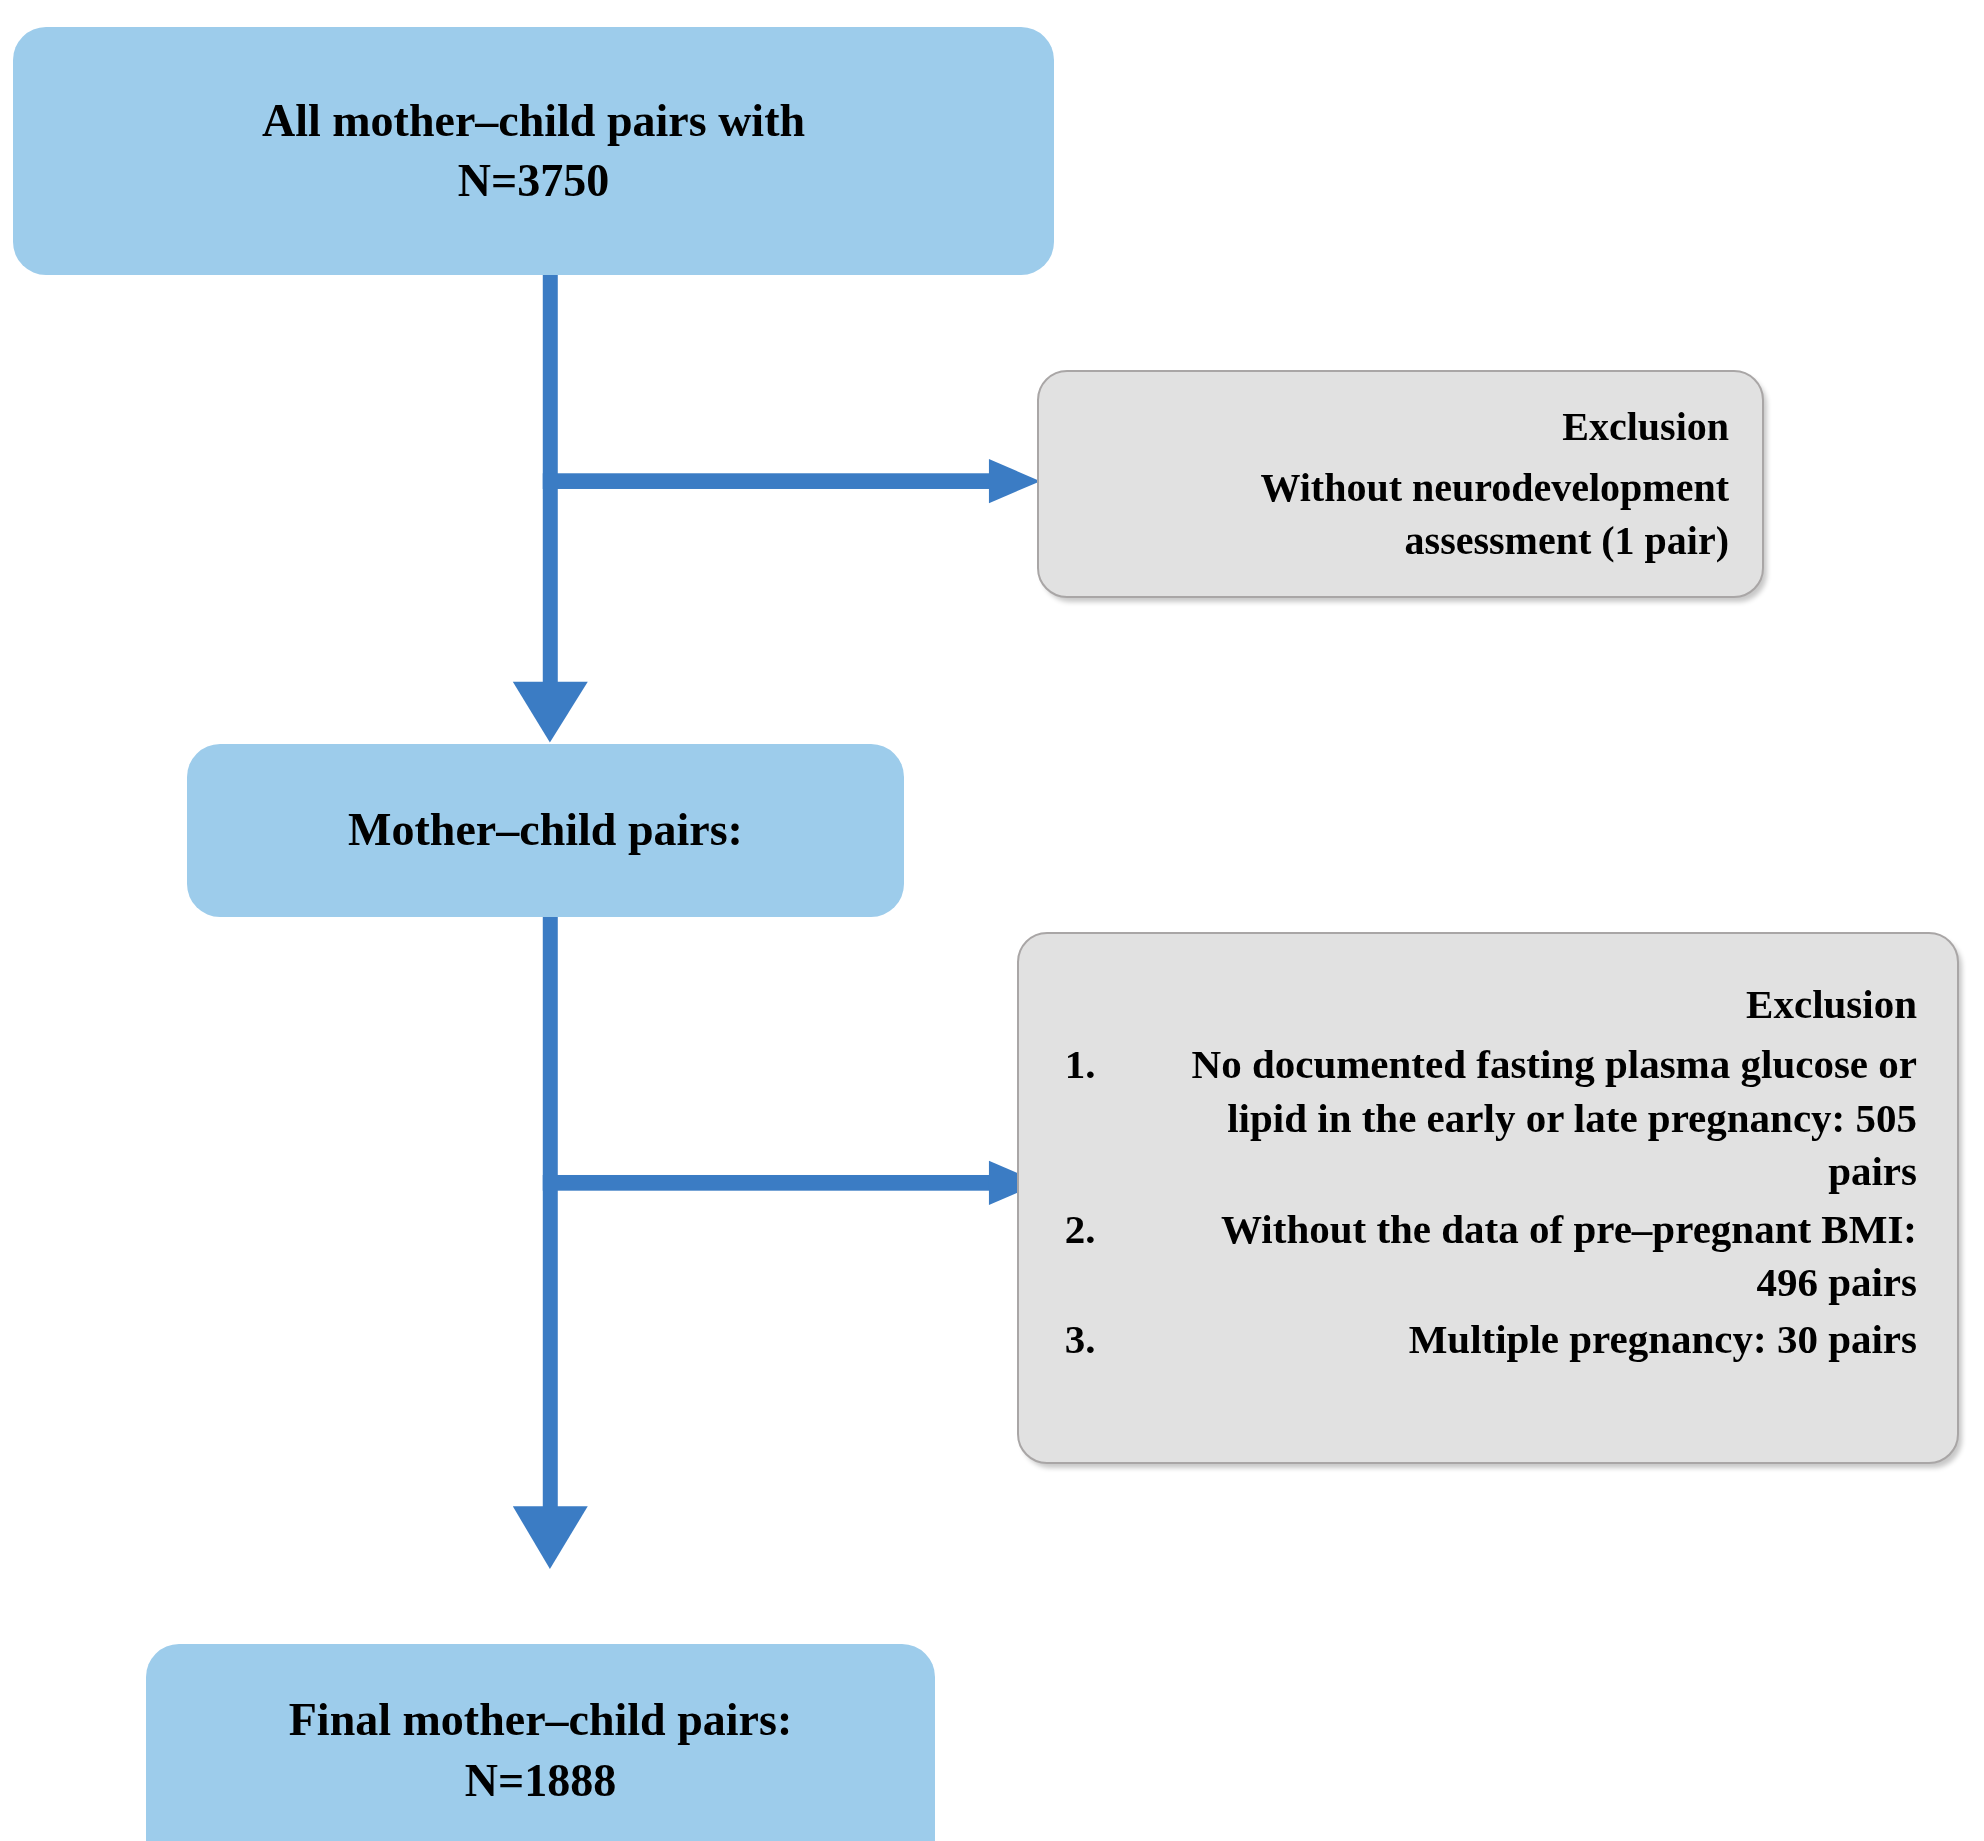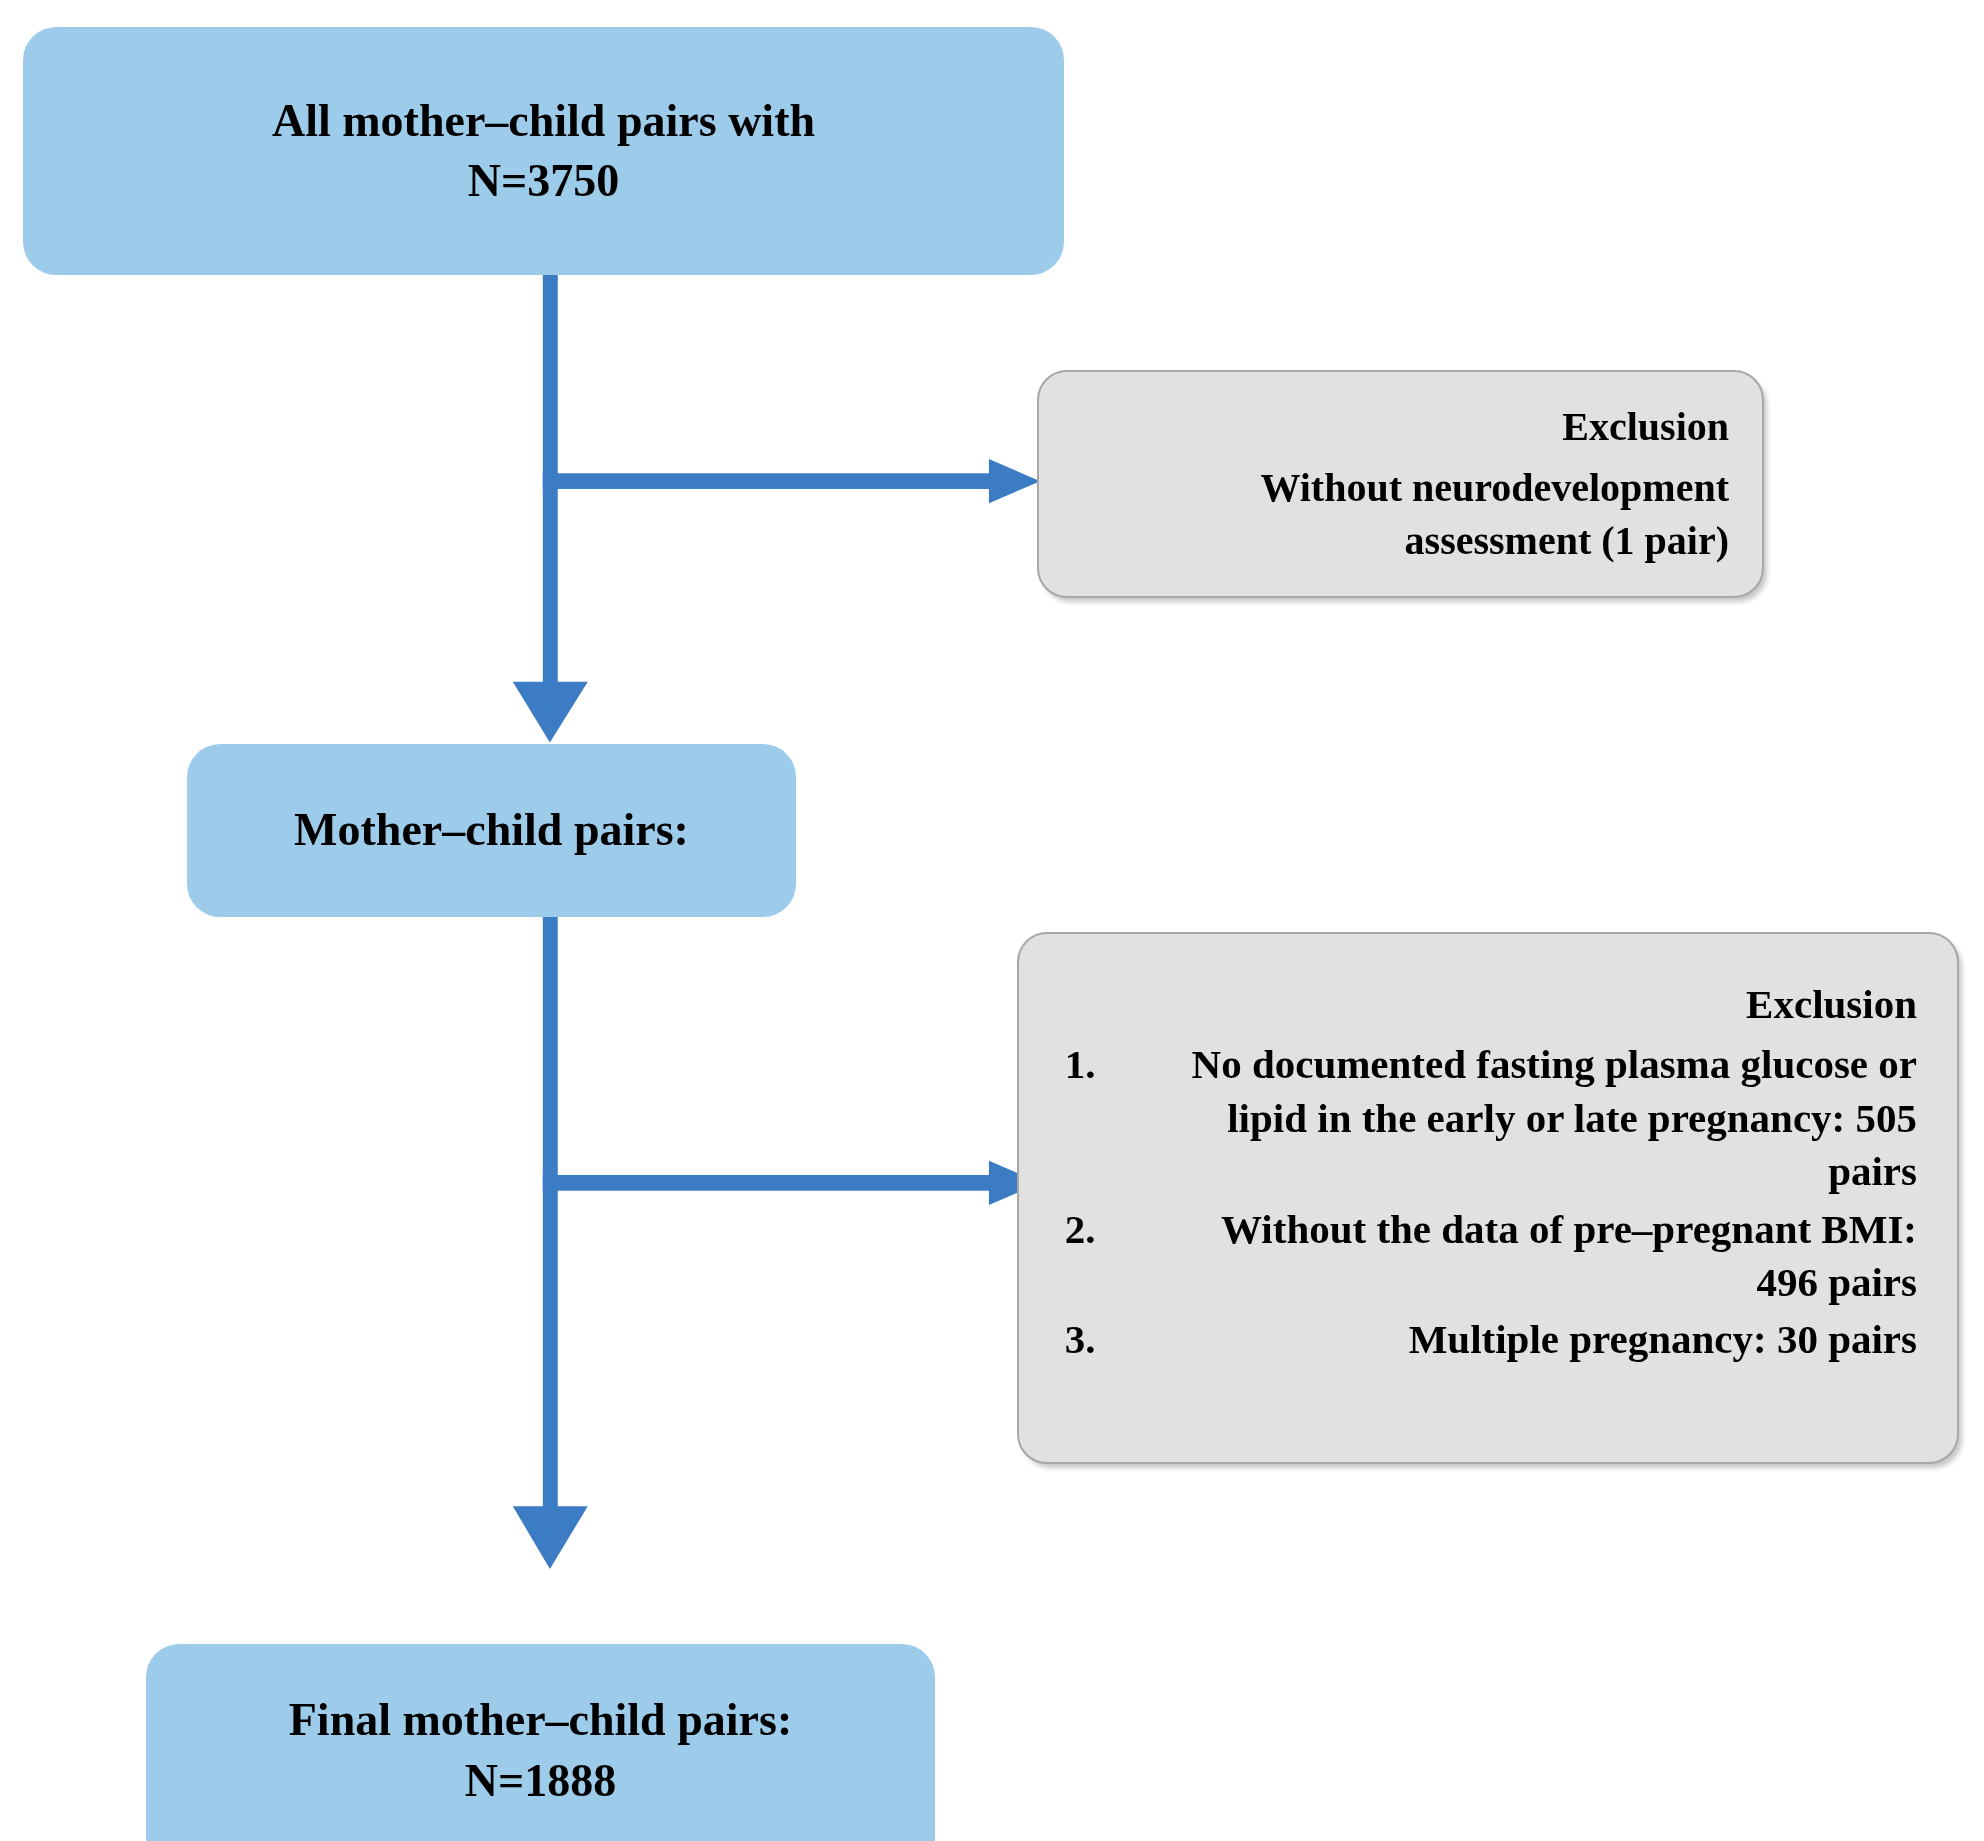--- a/index.html
+++ b/index.html
@@ -50,31 +50,31 @@
     border: 2.9px solid #A9A6A6;
     border-radius: 30px;
     color: #000000;
     font-weight: bold;
     box-shadow: 4.3px 5px 5px -1.4px rgba(0,0,0,0.22);
     text-align: right;
   }
 
   
   #box-cohort-all {
-    left: 23px;  top: 27px;
+    left: 13px;  top: 27px;
     width: 1041px; height: 248px;
     font-size: 46px;
     line-height: 1.30;
     padding: 0 24px;
   }
 
   
   #box-cohort-assessed {
     left: 187px; top: 744px;
-    width: 609px; height: 173px;
+    width: 717px; height: 173px;
     font-size: 46px;
     line-height: 1.32;
     padding: 0 20px;
   }
 
   
   #box-cohort-final {
     left: 146px; top: 1604px;
     width: 789px; height: 239px;
     font-size: 46px;

